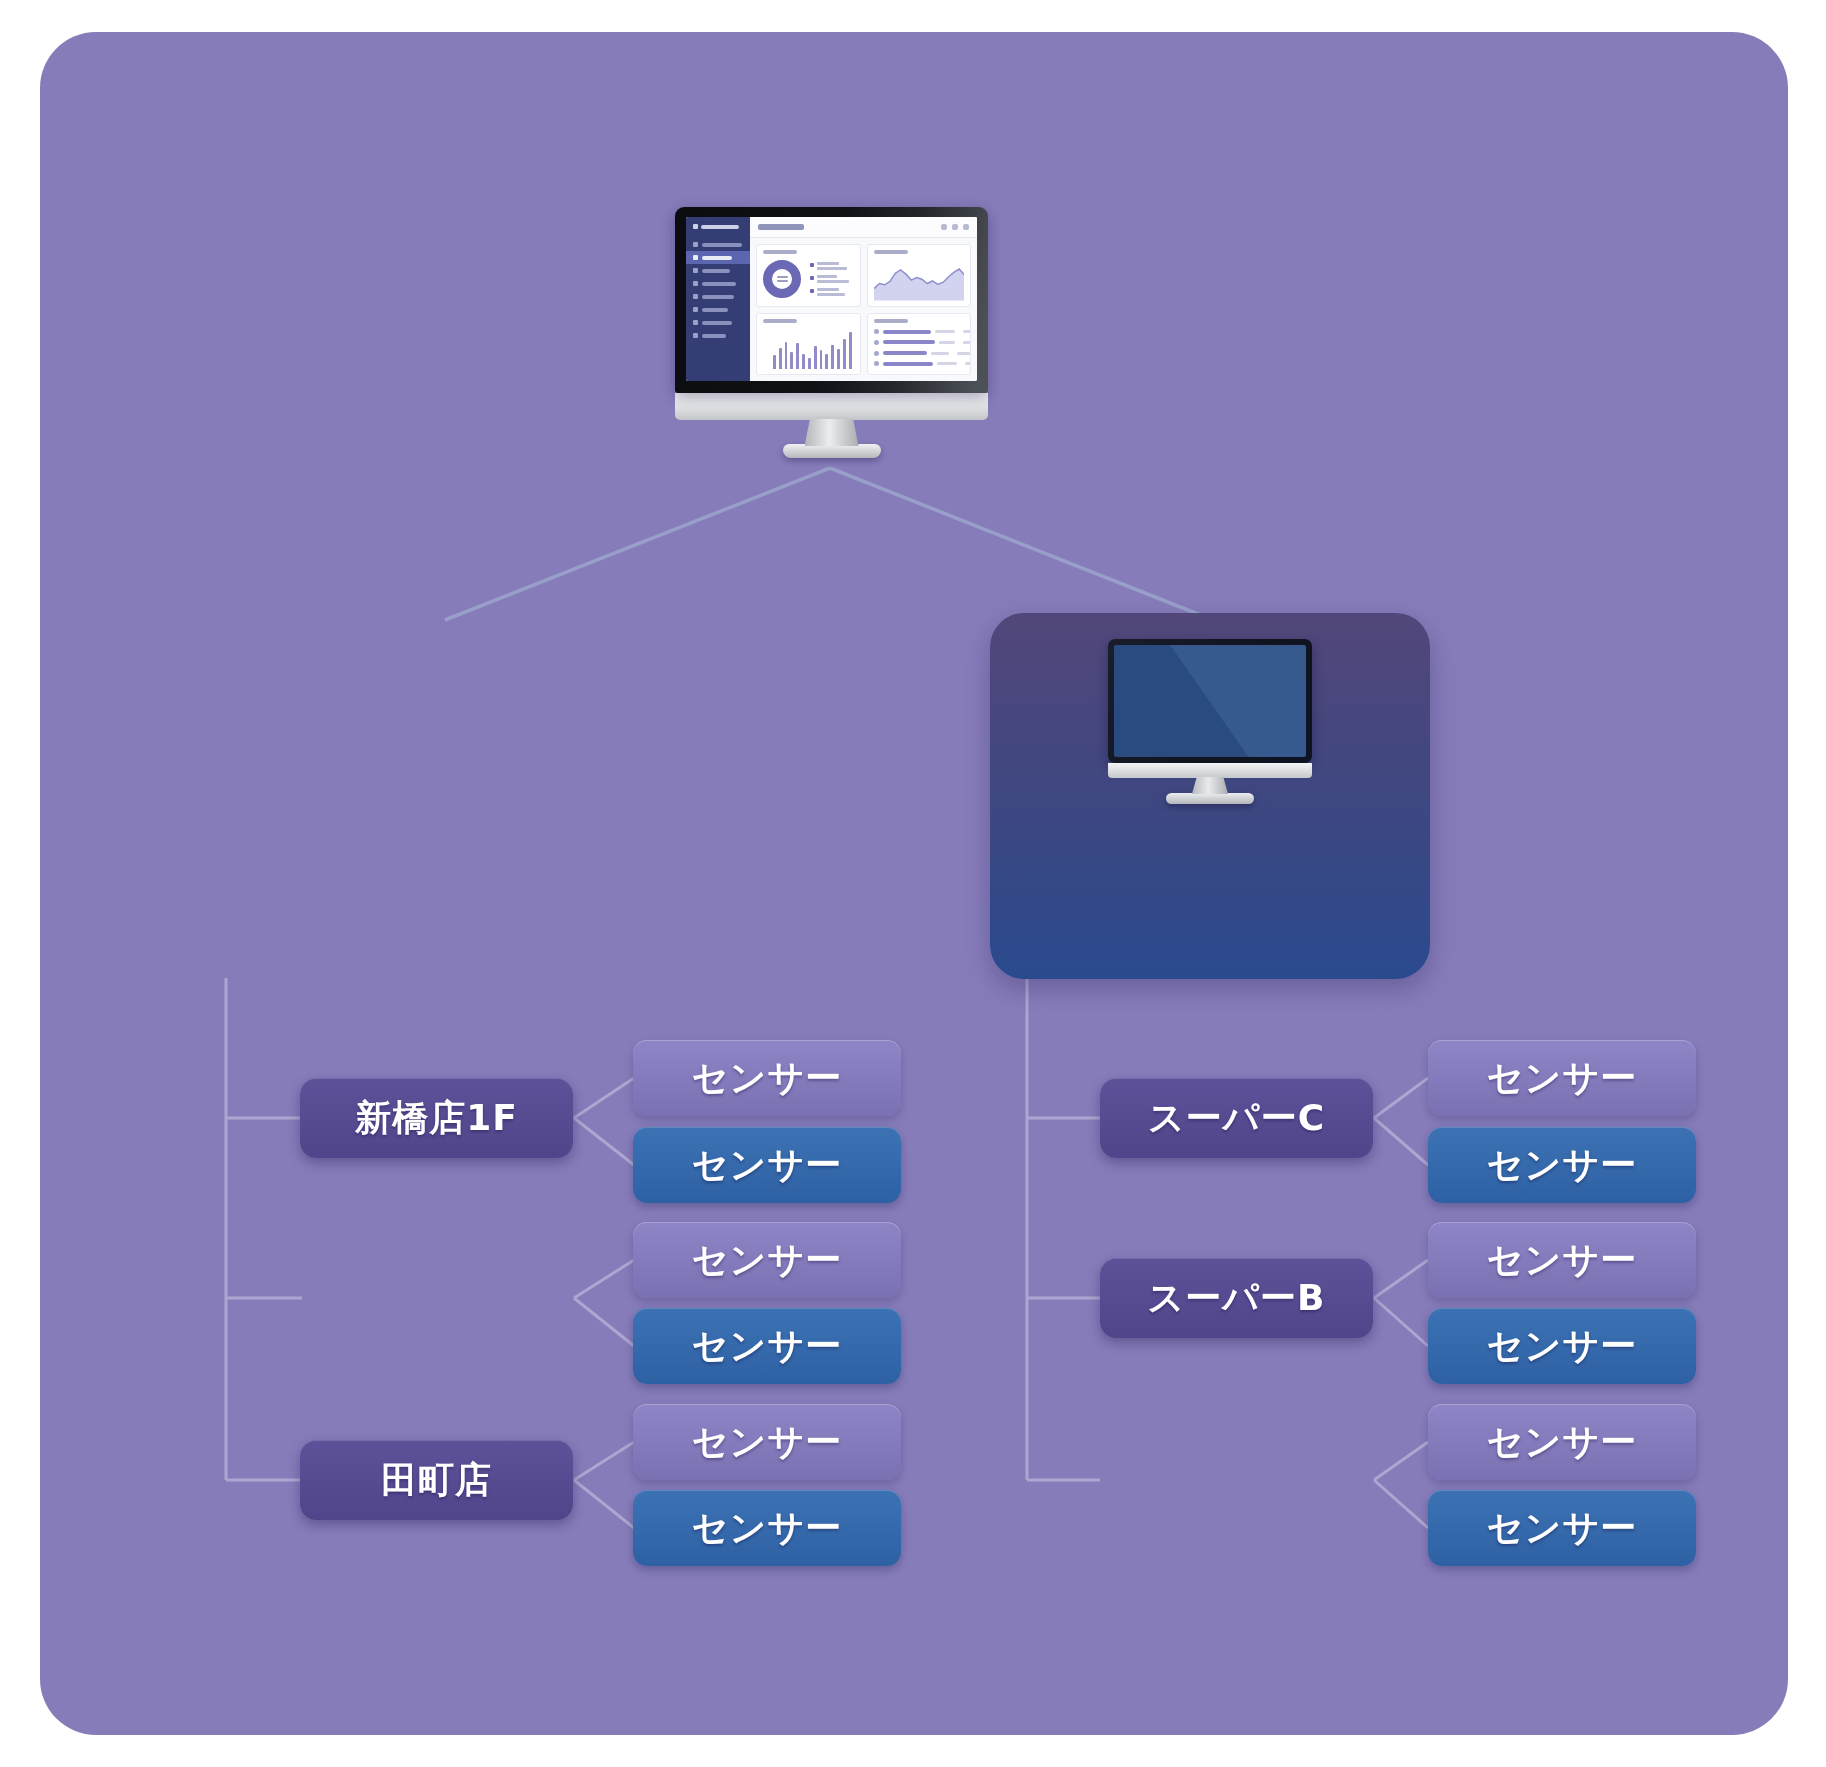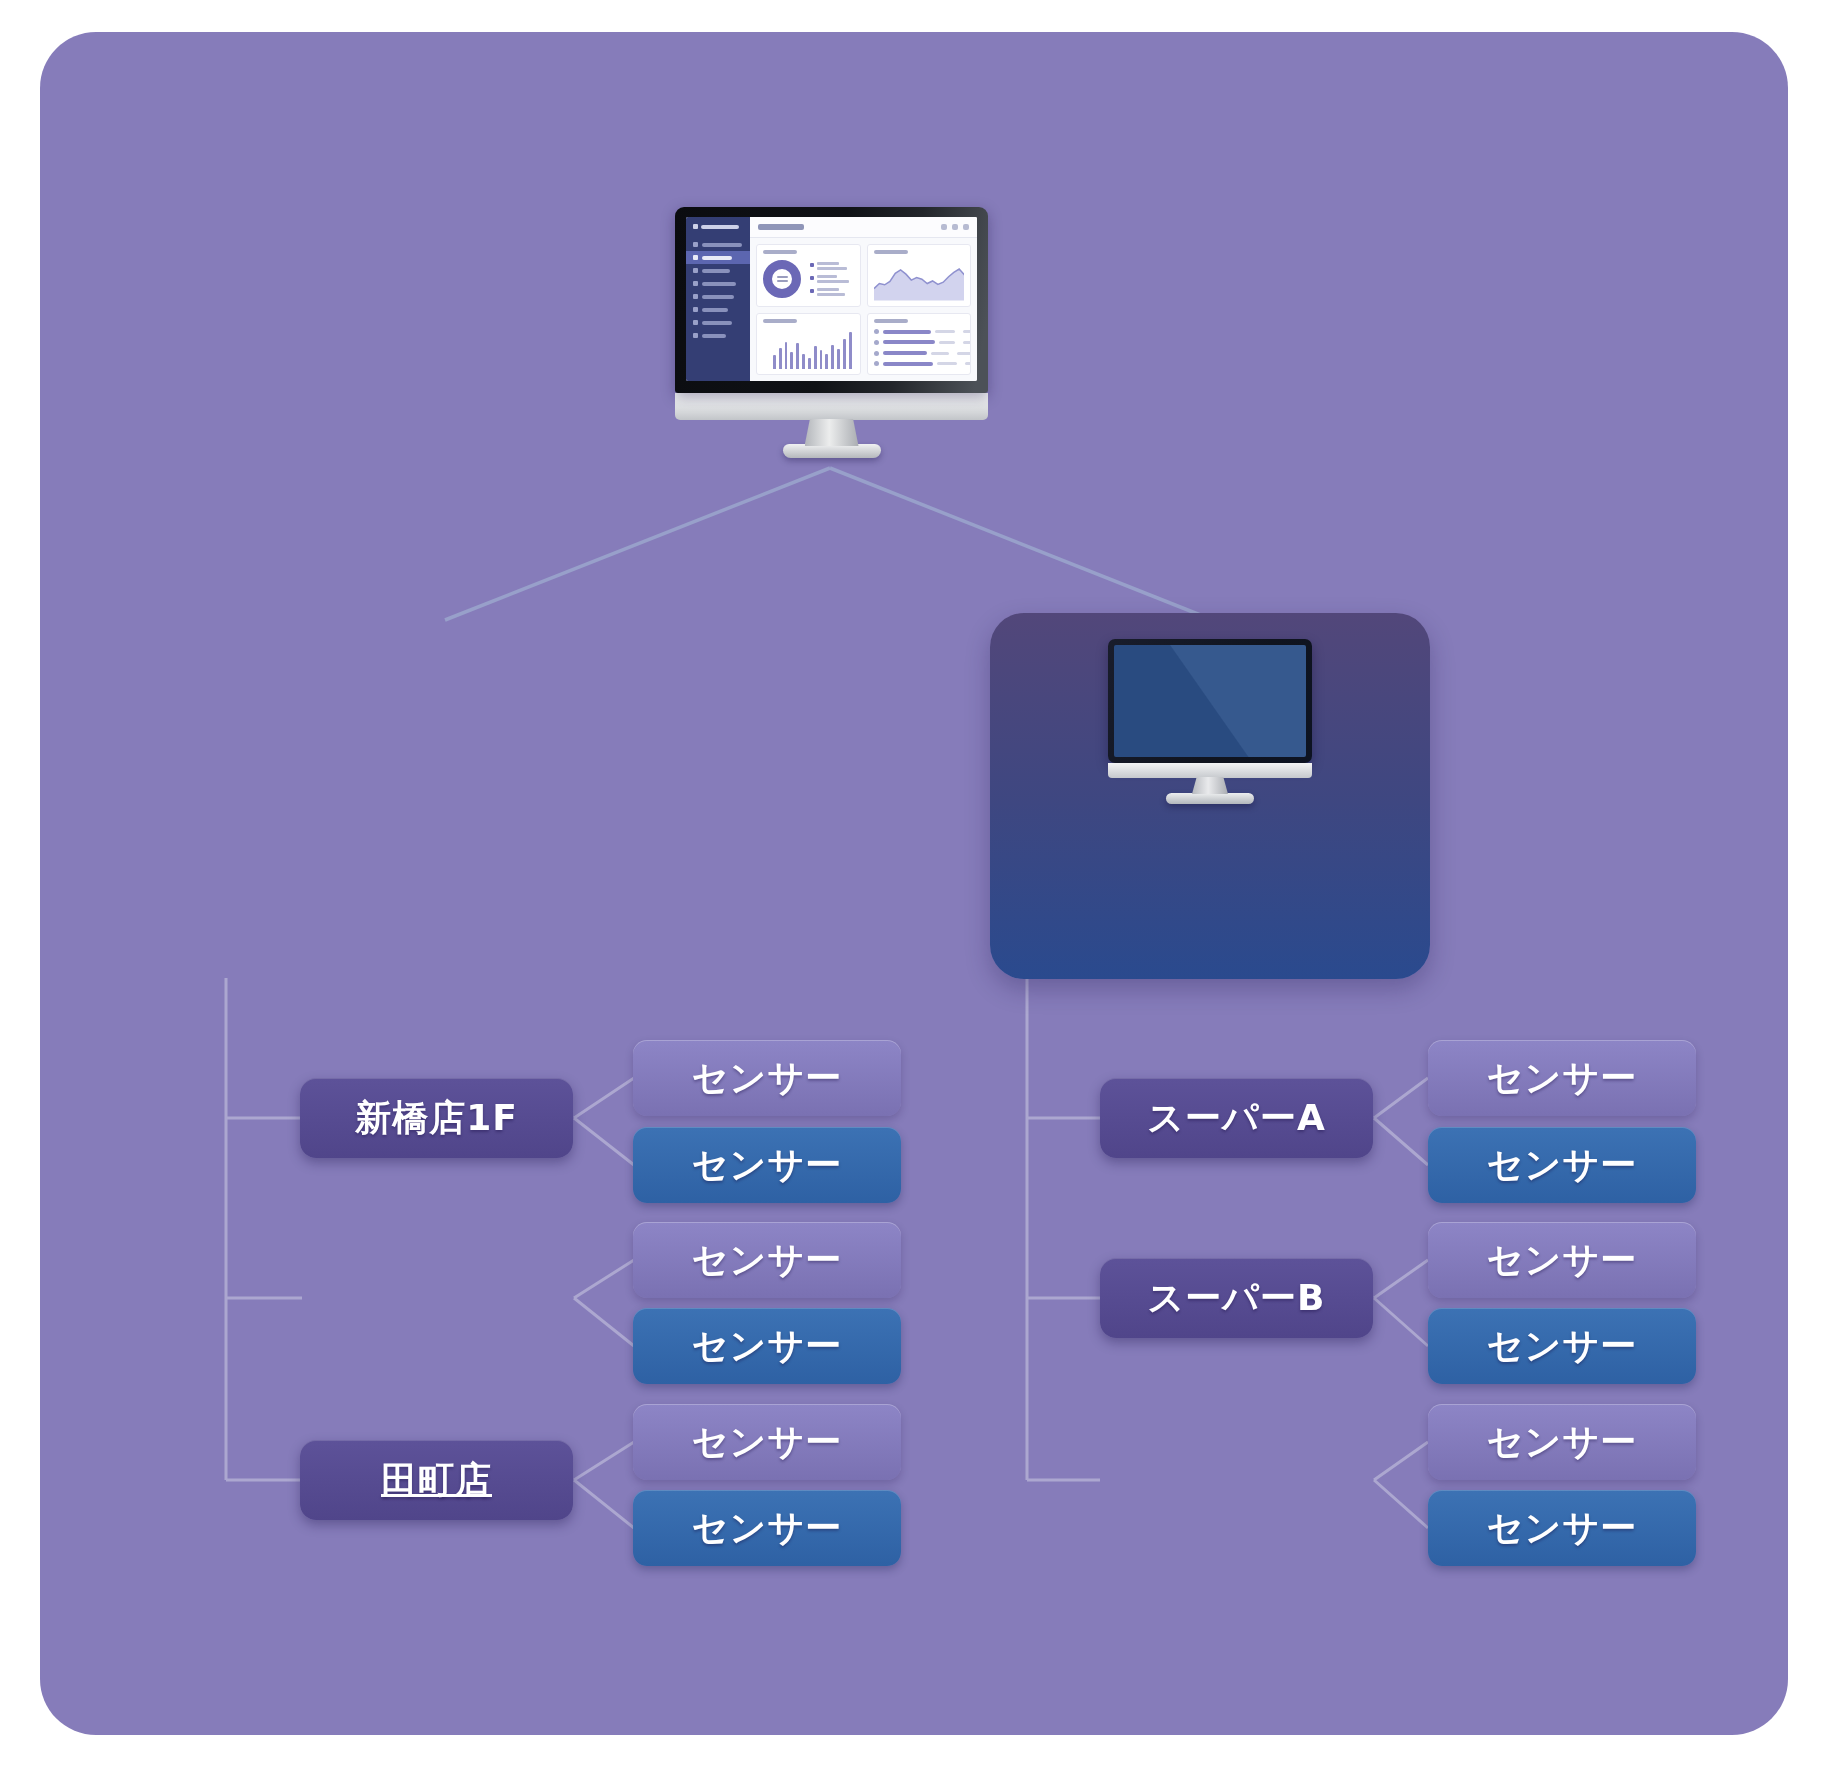--- a/index.html
+++ b/index.html
@@ -281,30 +281,30 @@
       <div class="mi-bezel">
         <div class="mi-screen"></div>
       </div>
       <div class="mi-chin"></div>
       <div class="mi-neck"></div>
       <div class="mi-foot"></div>
     </div>
   </section>
 
   <div class="store" style="left:300px;top:1078px;">新橋店1F</div>
-  <div class="store" style="left:300px;top:1440px;text-decoration:underline;">田町店</div>
+  <div class="store" style="left:300px;top:1440px;">田町店</div>
 
   <div class="sensor light" style="left:633px;top:1040px;">センサー</div>
   <div class="sensor blue" style="left:633px;top:1127px;">センサー</div>
   <div class="sensor light" style="left:633px;top:1222px;">センサー</div>
   <div class="sensor blue" style="left:633px;top:1308px;">センサー</div>
   <div class="sensor light" style="left:633px;top:1404px;">センサー</div>
   <div class="sensor blue" style="left:633px;top:1490px;">センサー</div>
 
-  <div class="store" style="left:1100px;top:1078px;">スーパーA</div>
+  <div class="store" style="left:1100px;top:1078px;">スーパーC</div>
   <div class="store" style="left:1100px;top:1258px;">スーパーB</div>
 
   <div class="sensor light" style="left:1428px;top:1040px;">センサー</div>
   <div class="sensor blue" style="left:1428px;top:1127px;">センサー</div>
   <div class="sensor light" style="left:1428px;top:1222px;">センサー</div>
   <div class="sensor blue" style="left:1428px;top:1308px;">センサー</div>
   <div class="sensor light" style="left:1428px;top:1404px;">センサー</div>
   <div class="sensor blue" style="left:1428px;top:1490px;">センサー</div>
 </div>
 

